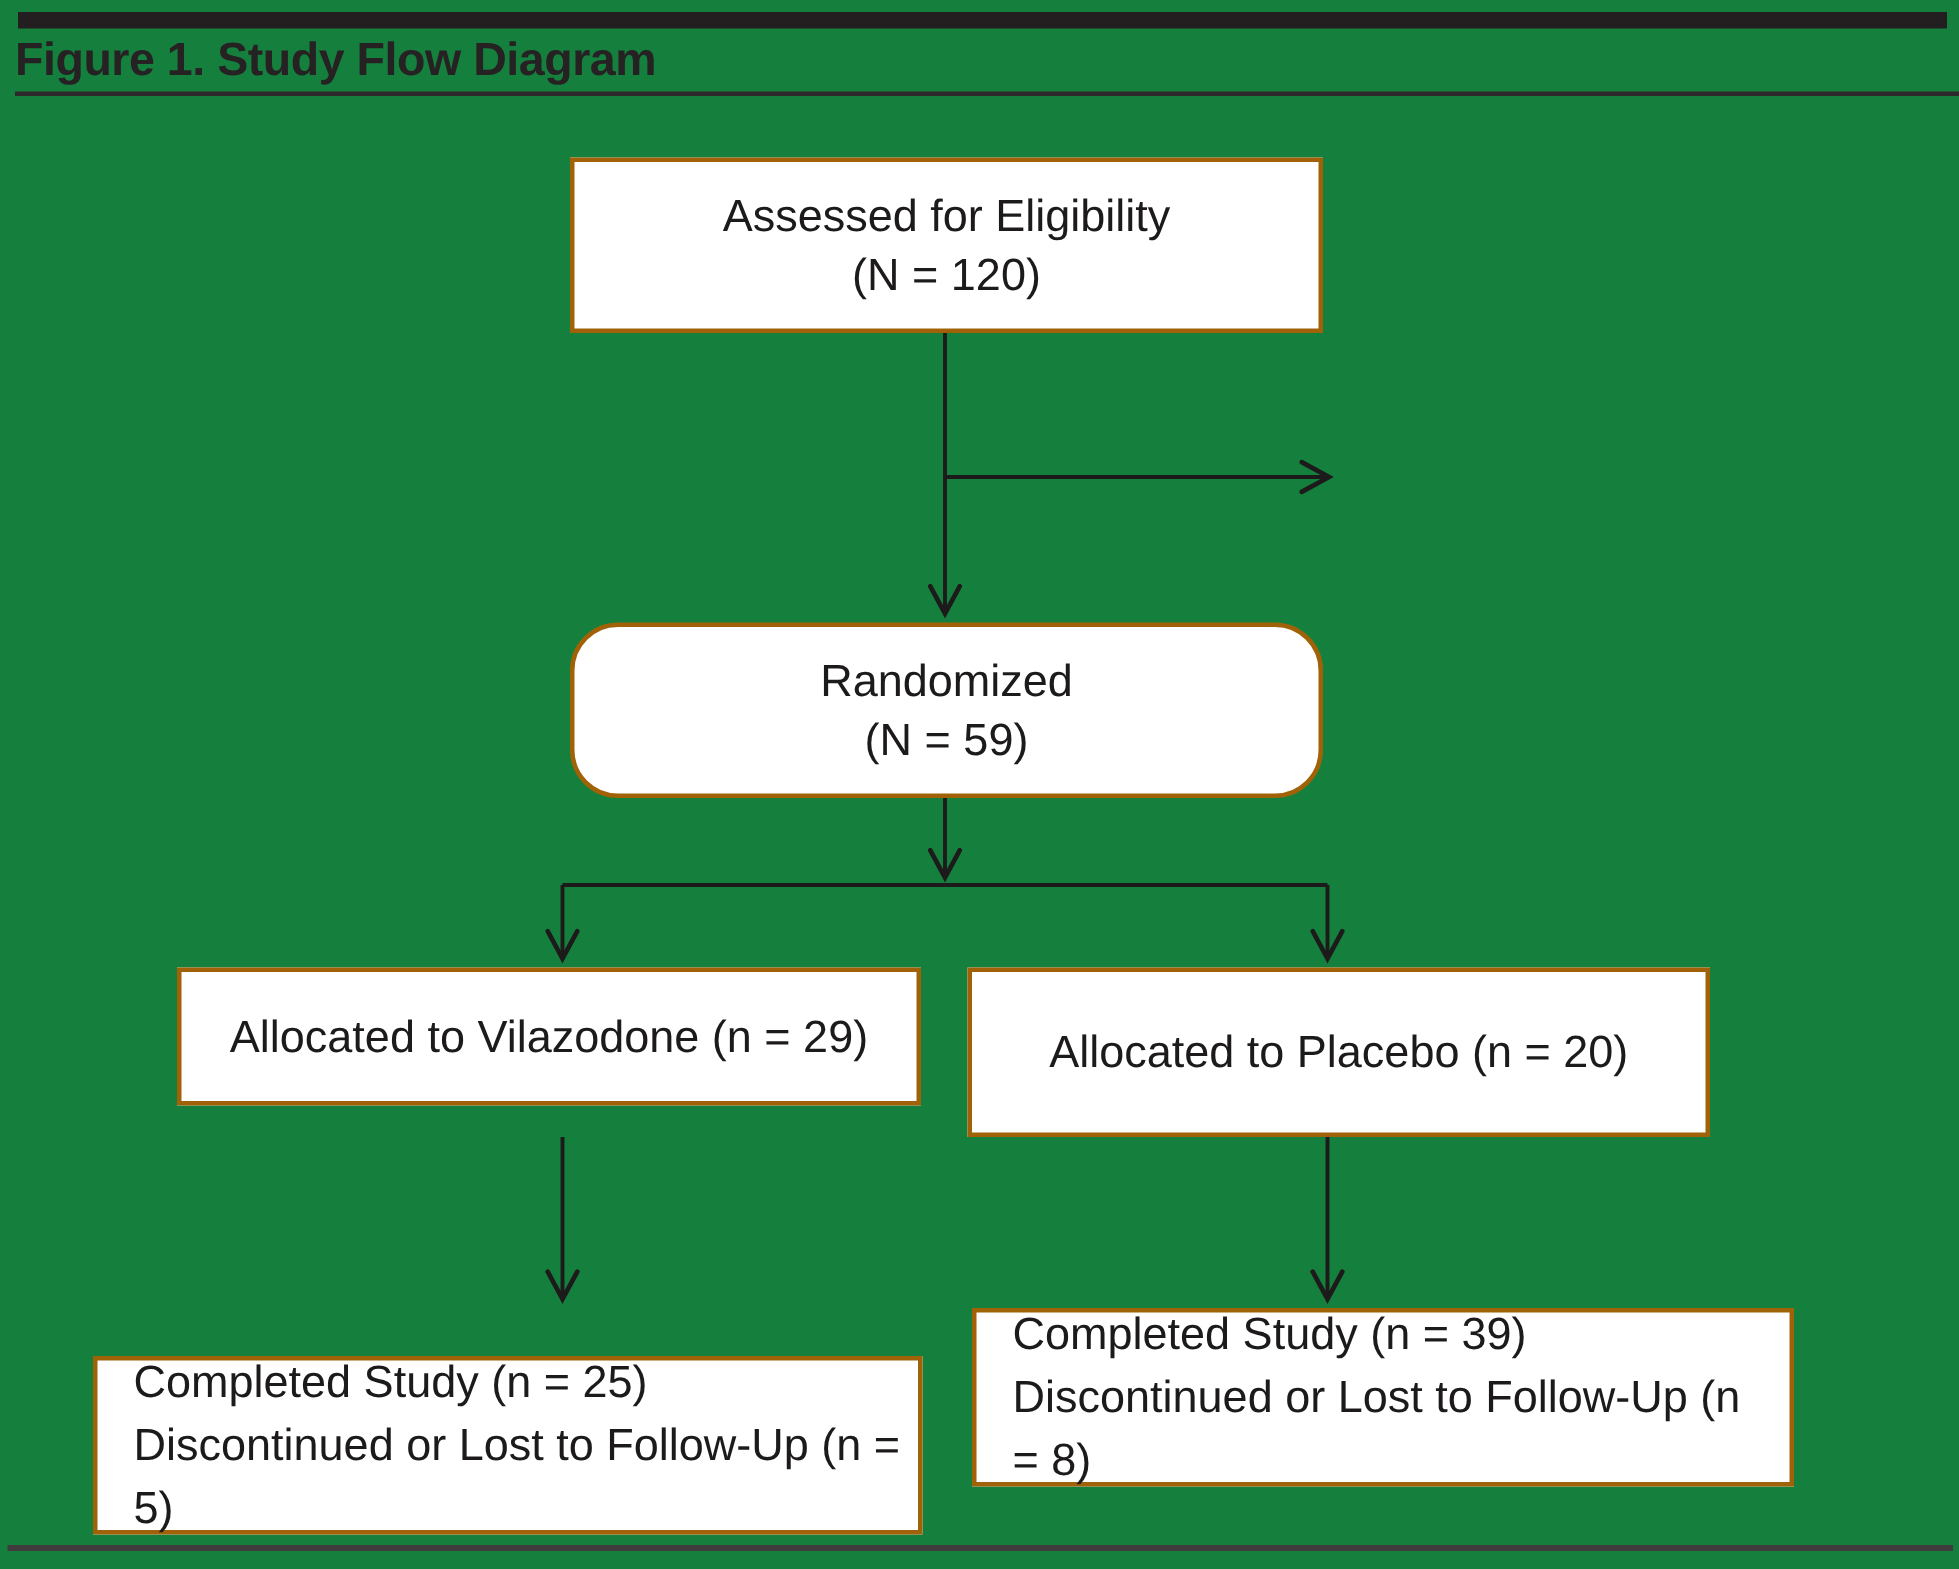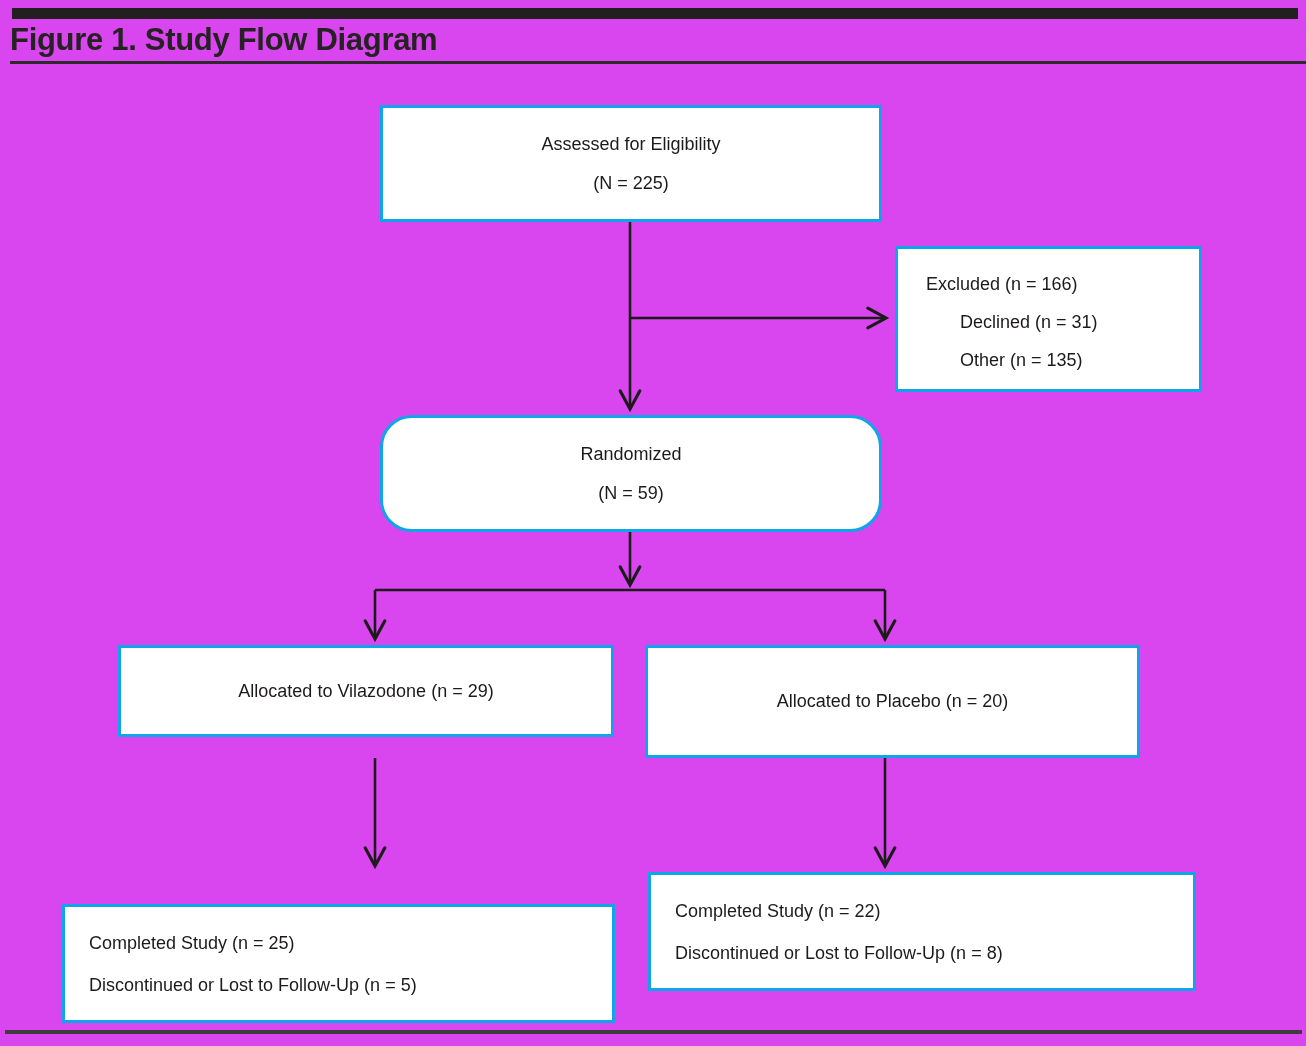--- a/index.html
+++ b/index.html
@@ -5,21 +5,21 @@
   html, body {
     margin: 0;
     padding: 0;
     background: #ffffff;
     font-family: "Liberation Sans", "DejaVu Sans", sans-serif;
   }
   #canvas {
     position: relative;
     width: 1306px;
     height: 1046px;
-    background: #d946ef;
+    background: #15803d;
     overflow: hidden;
   }
   .topbar {
     position: absolute;
     left: 12px; top: 8px;
     width: 1286px; height: 11px;
     background: #231f20;
   }
   .fig-title {
     position: absolute;
@@ -38,24 +38,24 @@
   }
   .bottom-rule {
     position: absolute;
     left: 5px; top: 1030px;
     width: 1297px; height: 4px;
     background: #403c3d;
   }
   .fc-box {
     position: absolute;
     box-sizing: border-box;
-    border: 3px solid #0ea5e9;
+    border: 3px solid #a16207;
     background: #ffffff;
     color: #1d1a1b;
-    font-size: 18px;
+    font-size: 30px;
     display: flex;
     flex-direction: column;
     justify-content: center;
   }
   .fc-box.centered { align-items: center; text-align: center; }
   .fc-box .ln { line-height: 39px; }
   #box-assessed   { left: 380px; top: 105px; width: 502px; height: 117px; }
   #box-excluded   { left: 895px; top: 246px; width: 307px; height: 146px;
                     justify-content: flex-start; padding-top: 16px; }
   #box-excluded .ln { line-height: 38px; }
@@ -103,47 +103,42 @@
 
     <line x1="375" y1="590" x2="375" y2="639" stroke="#1d1a1b" stroke-width="2.6" marker-end="url(#vhead)"></line>
     <line x1="885" y1="590" x2="885" y2="639" stroke="#1d1a1b" stroke-width="2.6" marker-end="url(#vhead)"></line>
 
     <line x1="375" y1="758" x2="375" y2="866" stroke="#1d1a1b" stroke-width="2.6" marker-end="url(#vhead)"></line>
     <line x1="885" y1="758" x2="885" y2="866" stroke="#1d1a1b" stroke-width="2.6" marker-end="url(#vhead)"></line>
   </svg>
 
   <div id="box-assessed" class="fc-box centered">
     <div class="ln">Assessed for Eligibility</div>
-    <div class="ln">(N = 225)</div>
+    <div class="ln">(N = 120)</div>
   </div>
 
-  <div id="box-excluded" class="fc-box">
-    <div class="ln main-line">Excluded (n = 166)</div>
-    <div class="ln sub-line">Declined (n = 31)</div>
-    <div class="ln sub-line">Other (n = 135)</div>
-  </div>
 
   <div id="box-randomized" class="fc-box centered">
     <div class="ln">Randomized</div>
     <div class="ln">(N = 59)</div>
   </div>
 
   <div id="box-alloc-vila" class="fc-box centered">
     <div class="ln">Allocated to Vilazodone (n = 29)</div>
   </div>
 
   <div id="box-alloc-plac" class="fc-box centered">
     <div class="ln">Allocated to Placebo (n = 20)</div>
   </div>
 
   <div id="box-comp-vila" class="fc-box">
     <div class="ln">Completed Study (n = 25)</div>
     <div class="ln">Discontinued or Lost to Follow-Up (n = 5)</div>
   </div>
 
   <div id="box-comp-plac" class="fc-box">
-    <div class="ln">Completed Study (n = 22)</div>
+    <div class="ln">Completed Study (n = 39)</div>
     <div class="ln">Discontinued or Lost to Follow-Up (n = 8)</div>
   </div>
 
   <div class="bottom-rule"></div>
 
 </div>
 
 </body></html>

